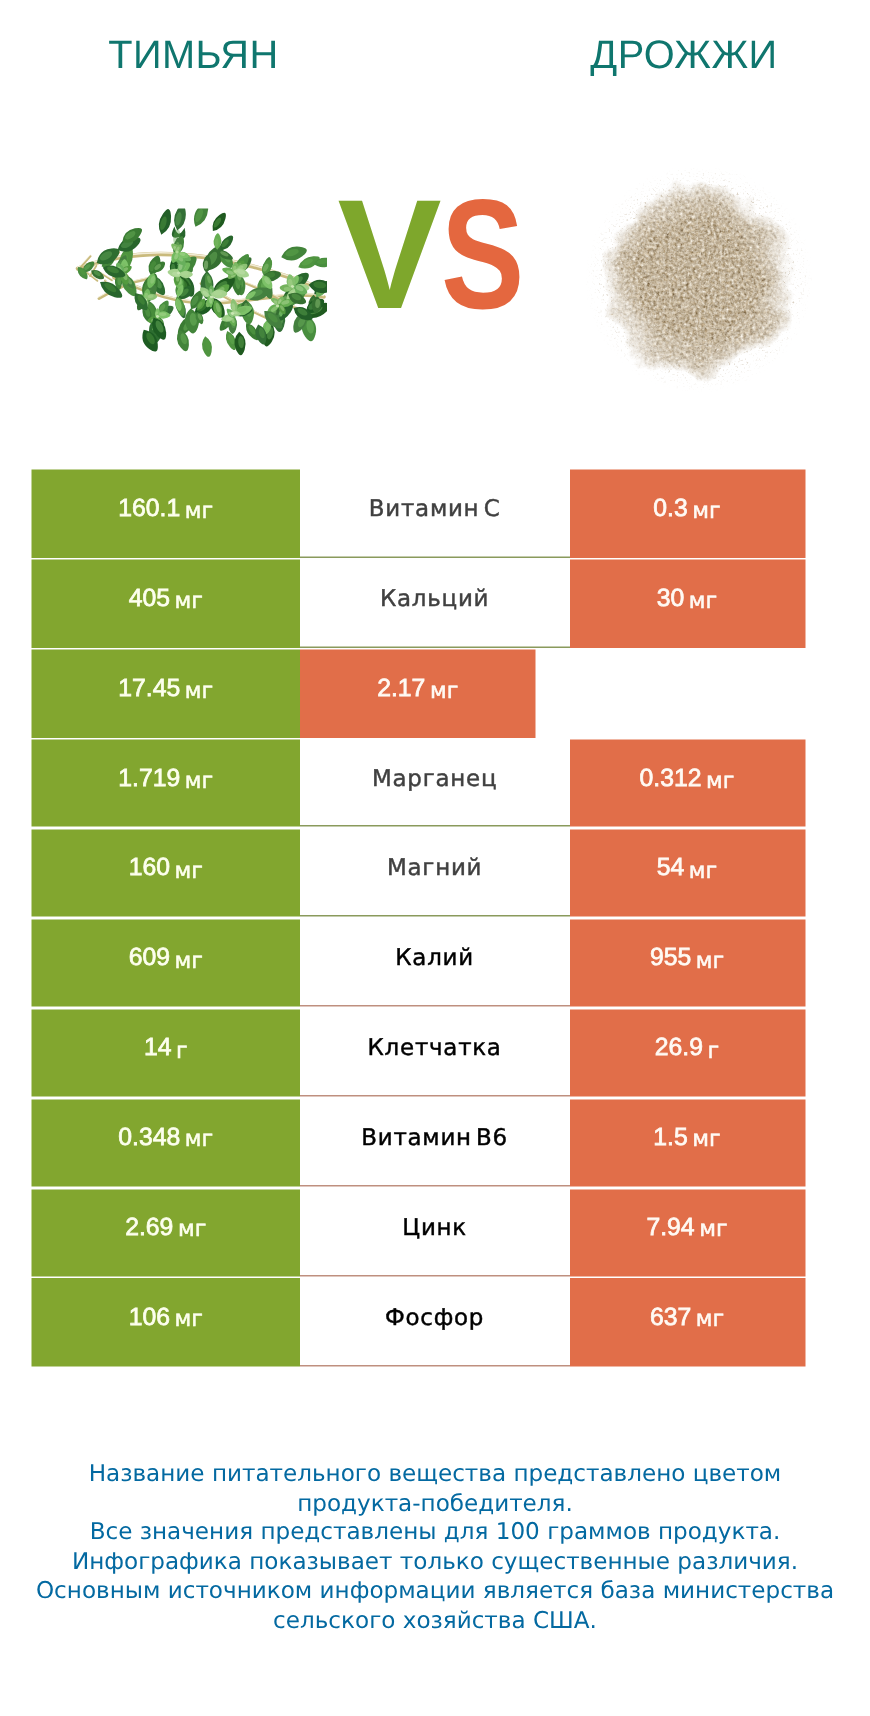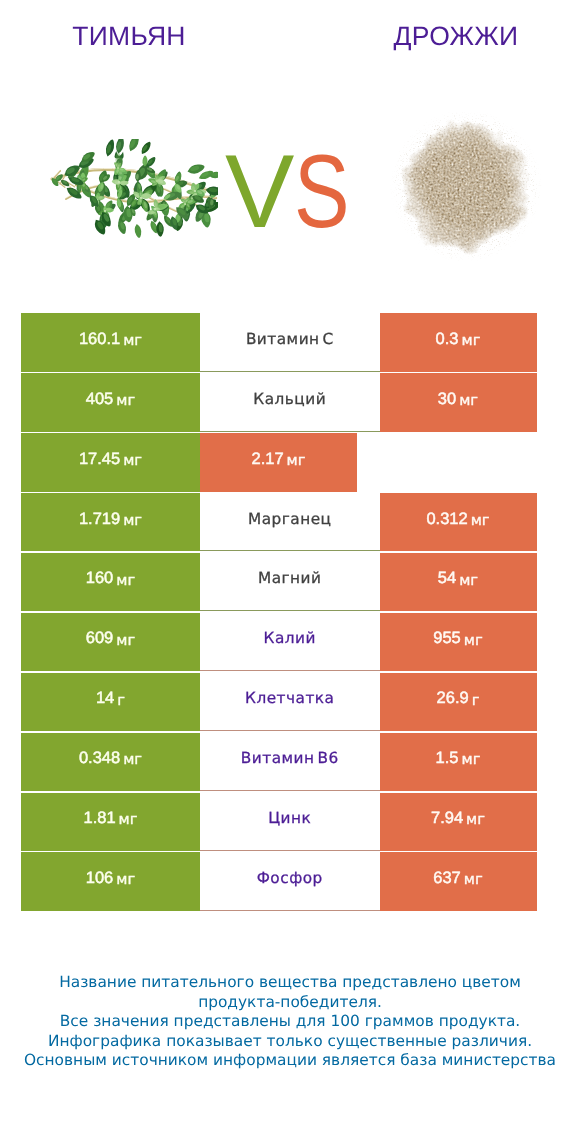--- a/index.html
+++ b/index.html
@@ -3,44 +3,44 @@
 <meta charset="utf-8">
 <style>
   html,body{margin:0;padding:0;}
   body{width:580px;height:1144px;background:#ffffff;-webkit-font-smoothing:antialiased;text-rendering:geometricPrecision;
        font-family:"Liberation Sans",sans-serif;overflow:hidden;
        -webkit-font-smoothing:antialiased;}
   .page{position:relative;width:580px;height:1144px;}
 
   
   .hdr{position:absolute;top:0;left:0;width:580px;height:300px;}
-  .title{position:absolute;top:21px;font-size:26.5px;color:#4c1d95;text-align:center;
+  .title{position:absolute;top:21px;font-size:26.5px;color:#0f766e;text-align:center;
          font-weight:400;letter-spacing:0.3px;}
   .title-l{left:3px;width:252px;}
   .title-r{left:292px;width:328px;}
   .photo-l{position:absolute;left:50px;top:139px;width:168px;height:112px;}
   .photo-r{position:absolute;left:390px;top:112px;width:152px;height:152px;}
-  .vs-wrap{position:absolute;left:225px;top:140px;font-size:104px;line-height:1;
-           font-family:"Liberation Sans",sans-serif;font-weight:400;white-space:nowrap;}
+  .vs-wrap{position:absolute;left:225px;top:118px;font-size:104px;line-height:1;
+           font-family:"Liberation Sans",sans-serif;font-weight:700;white-space:nowrap;}
   .vs-wrap .s{display:inline-block;transform:scaleX(0.80);transform-origin:left center;}
   .vs-wrap .v{color:#7ea72c;}
   .vs-wrap .s{color:#e4673f;}
 
   
   .table{position:absolute;left:21px;top:313.4px;width:537.5px;}
   .row{display:flex;height:58.4px;margin-bottom:1.5px;}
   .cell{display:flex;align-items:center;justify-content:center;box-sizing:border-box;}
   .cell>span{position:relative;top:-3.2px;}
   .cell>span.unit{top:-1.9px;}
   .c-left{width:179px;background:#82a62f;color:#fdffee;}
   .c-mid{width:179.5px;background:#fff;box-sizing:border-box;}
   .nut,.val,.unit{display:inline-block;}
   .c-right{width:157px;background:#e16e49;color:#fffaf4;}
   .w-green .c-mid{border-bottom:1px solid #8a9a5c;color:#404040;}
-  .w-orange .c-mid{border-bottom:1px solid #bf8f7f;color:#4c1d95;}
+  .w-orange .c-mid{border-bottom:1px solid #bf8f7f;color:#000000;}
   .val{font-weight:400;font-size:16.5px;-webkit-text-stroke:0.5px currentColor;
        font-family:"Liberation Sans",sans-serif;}
   .unit{font-weight:400;font-size:14.8px;margin-left:3px;-webkit-text-stroke:0.35px currentColor;
        font-family:"DejaVu Sans",sans-serif;}
   .nut{font-weight:400;font-size:15.3px;-webkit-text-stroke:0.3px currentColor;
        font-family:"DejaVu Sans",sans-serif;letter-spacing:0.5px;word-spacing:-2.5px;}
 
   
   .foot{position:absolute;left:0;top:973px;width:580px;text-align:center;
         font-family:"DejaVu Sans",sans-serif;
@@ -976,21 +976,21 @@
         <div class="cell c-mid">
           <span class="nut">Витамин B6</span>
         </div>
         <div class="cell c-right">
           <span class="val">1.5</span>
           <span class="unit">мг</span>
         </div>
       </div>
       <div class="row w-orange">
         <div class="cell c-left">
-          <span class="val">1.81</span>
+          <span class="val">2.69</span>
           <span class="unit">мг</span>
         </div>
         <div class="cell c-mid">
           <span class="nut">Цинк</span>
         </div>
         <div class="cell c-right">
           <span class="val">7.94</span>
           <span class="unit">мг</span>
         </div>
       </div>
@@ -1007,14 +1007,15 @@
           <span class="unit">мг</span>
         </div>
       </div>
     </div>
   <div class="foot">
       <div>Название питательного вещества представлено цветом</div>
       <div>продукта-победителя.</div>
       <div>Все значения представлены для 100 граммов продукта.</div>
       <div>Инфографика показывает только существенные различия.</div>
       <div>Основным источником информации является база министерства</div>
+      <div>сельского хозяйства США.</div>
     </div>
 </div>
 
 </body></html>

